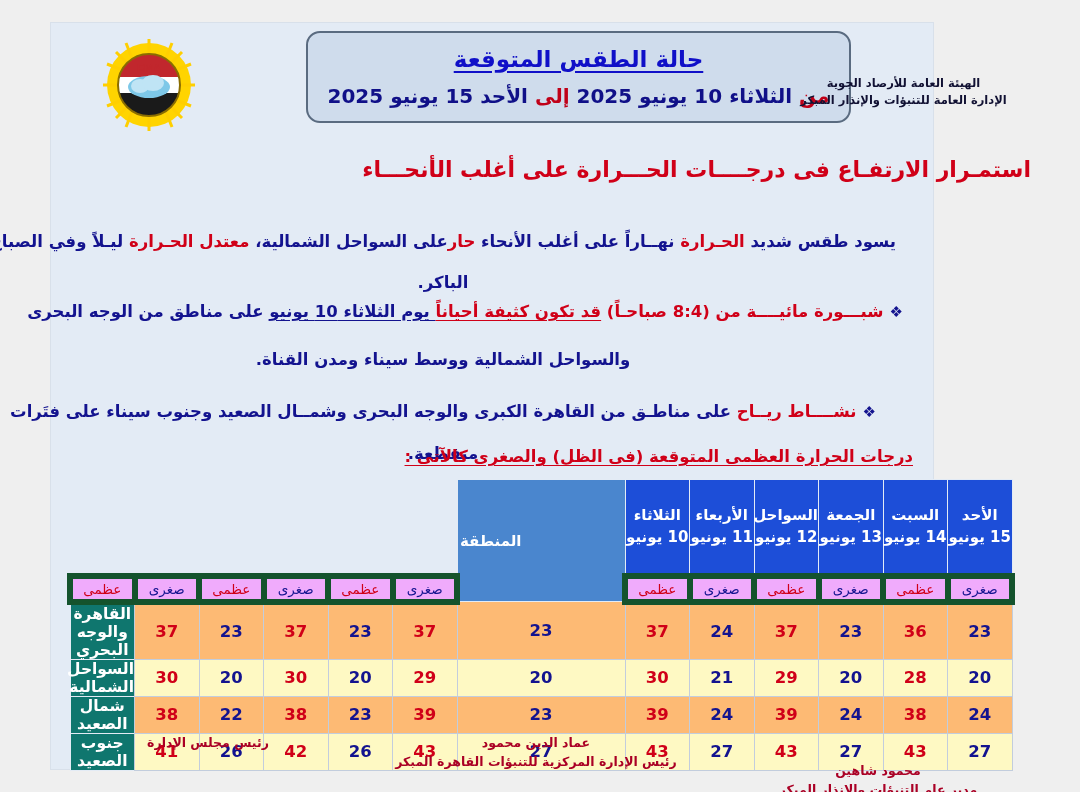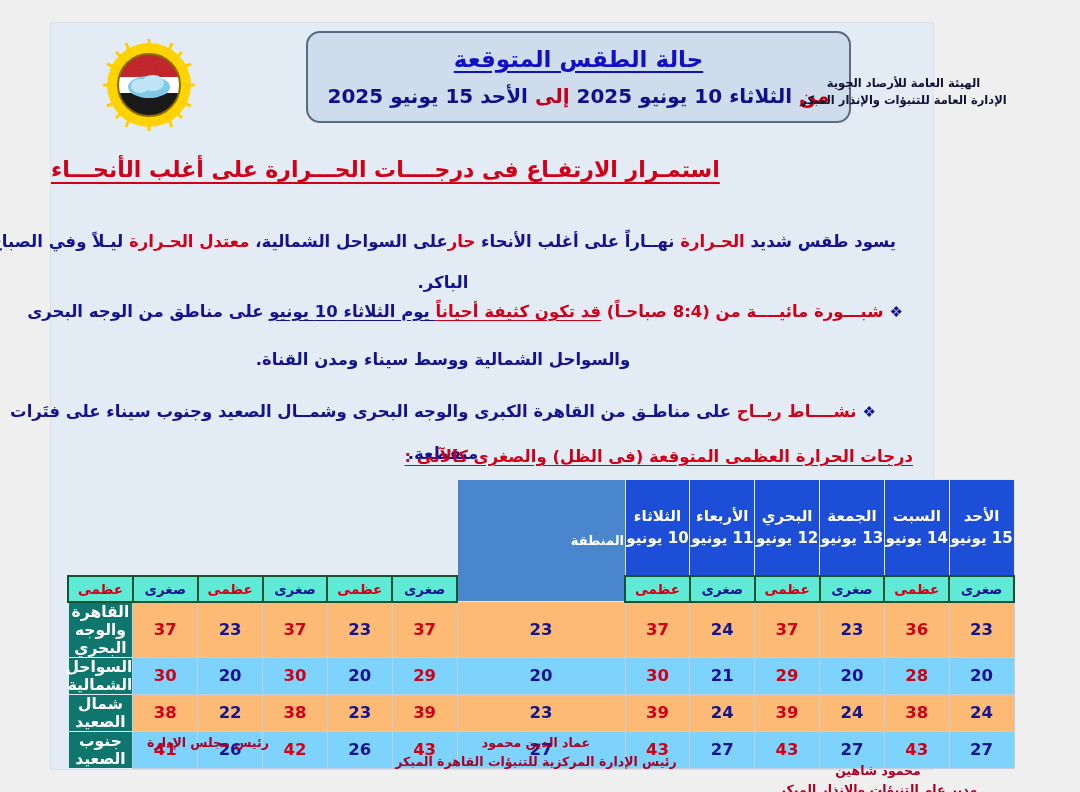--- a/index.html
+++ b/index.html
@@ -69,24 +69,23 @@
     text-align: center;
     font-size: 11.5px; font-weight: bold;
     color: #111133;
     line-height: 17px;
   }
 
   
   .headline {
     position: absolute;
     left: 0; top: 134px; width: 980px;
-    text-align: left;
+    text-align: right;
     font-size: 22px; font-weight: bold;
     color: #d00018;
-    text-decoration: underline;
     text-underline-offset: 5px;
     letter-spacing: 1px;
   }
 
   
   .para {
     position: absolute;
     font-size: 16.5px; font-weight: bold;
     color: #13138f;
     line-height: 41px;
@@ -128,45 +127,45 @@
     width: 948px;
     table-layout: fixed;
     direction: rtl;
   }
   table.fc td, table.fc th { padding: 0; }
 
   th.region-head {
     width: 168px;
     background: #4a86ce;
     color: #ffffff;
-    font-size: 13px; font-weight: bold;
+    font-size: 15px; font-weight: bold;
     border: 1px solid #e3ebf5;
-    text-align: right;
+    text-align: left;
     vertical-align: middle;
   }
   th.day-head {
     background: #1d4ed8;
     color: #ffffff;
     font-size: 15px; font-weight: bold;
     line-height: 22px;
     border: 1px solid #e3ebf5;
     text-align: center;
     vertical-align: middle;
     height: 96px;
   }
   th.day-head .dname { display: block; }
   th.day-head .ddate { display: block; }
 
   td.sub-max, td.sub-min {
     height: 26px;
-    font-size: 13.5px; font-weight: bold;
+    font-size: 13.5px; font-weight: normal;
     text-align: center;
     vertical-align: middle;
-    background: #5eead4;
-    border: 2px solid #14532d;
+    background: #f0abfc;
+    border: 6px solid #14532d;
   }
   td.sub-max { color: #d00018; }
   td.sub-min { color: #13138f; }
 
   td.region-cell {
     background: #0f766e;
     color: #ffffff;
     font-size: 15.5px; font-weight: bold;
     text-align: center;
     vertical-align: middle;
@@ -176,21 +175,21 @@
   td.val {
     height: 26px;
     font-size: 16.5px; font-weight: bold;
     text-align: center;
     vertical-align: middle;
     border: 1px solid #c2cddd;
   }
   td.val.max { color: #d00018; }
   td.val.min { color: #13138f; }
   tr.odd td.val { background: #fdba74; }
-  tr.even td.val { background: #7dd3fc; }
+  tr.even td.val { background: #fef9c3; }
 
   
   .footer {
     position: absolute;
     left: 0; top: 706px; width: 980px; height: 56px;
   }
   .sig {
     position: absolute;
     text-align: center;
     font-size: 12.5px; font-weight: bold;
@@ -289,21 +288,21 @@
             </th>
             <th class="day-head">
               <span class="dname">السبت</span>
               <span class="ddate">14 يونيو</span>
             </th>
             <th class="day-head">
               <span class="dname">الجمعة</span>
               <span class="ddate">13 يونيو</span>
             </th>
             <th class="day-head">
-              <span class="dname">البحري</span>
+              <span class="dname">السواحل</span>
               <span class="ddate">12 يونيو</span>
             </th>
             <th class="day-head">
               <span class="dname">الأربعاء</span>
               <span class="ddate">11 يونيو</span>
             </th>
             <th class="day-head">
               <span class="dname">الثلاثاء</span>
               <span class="ddate">10 يونيو</span>
             </th>

